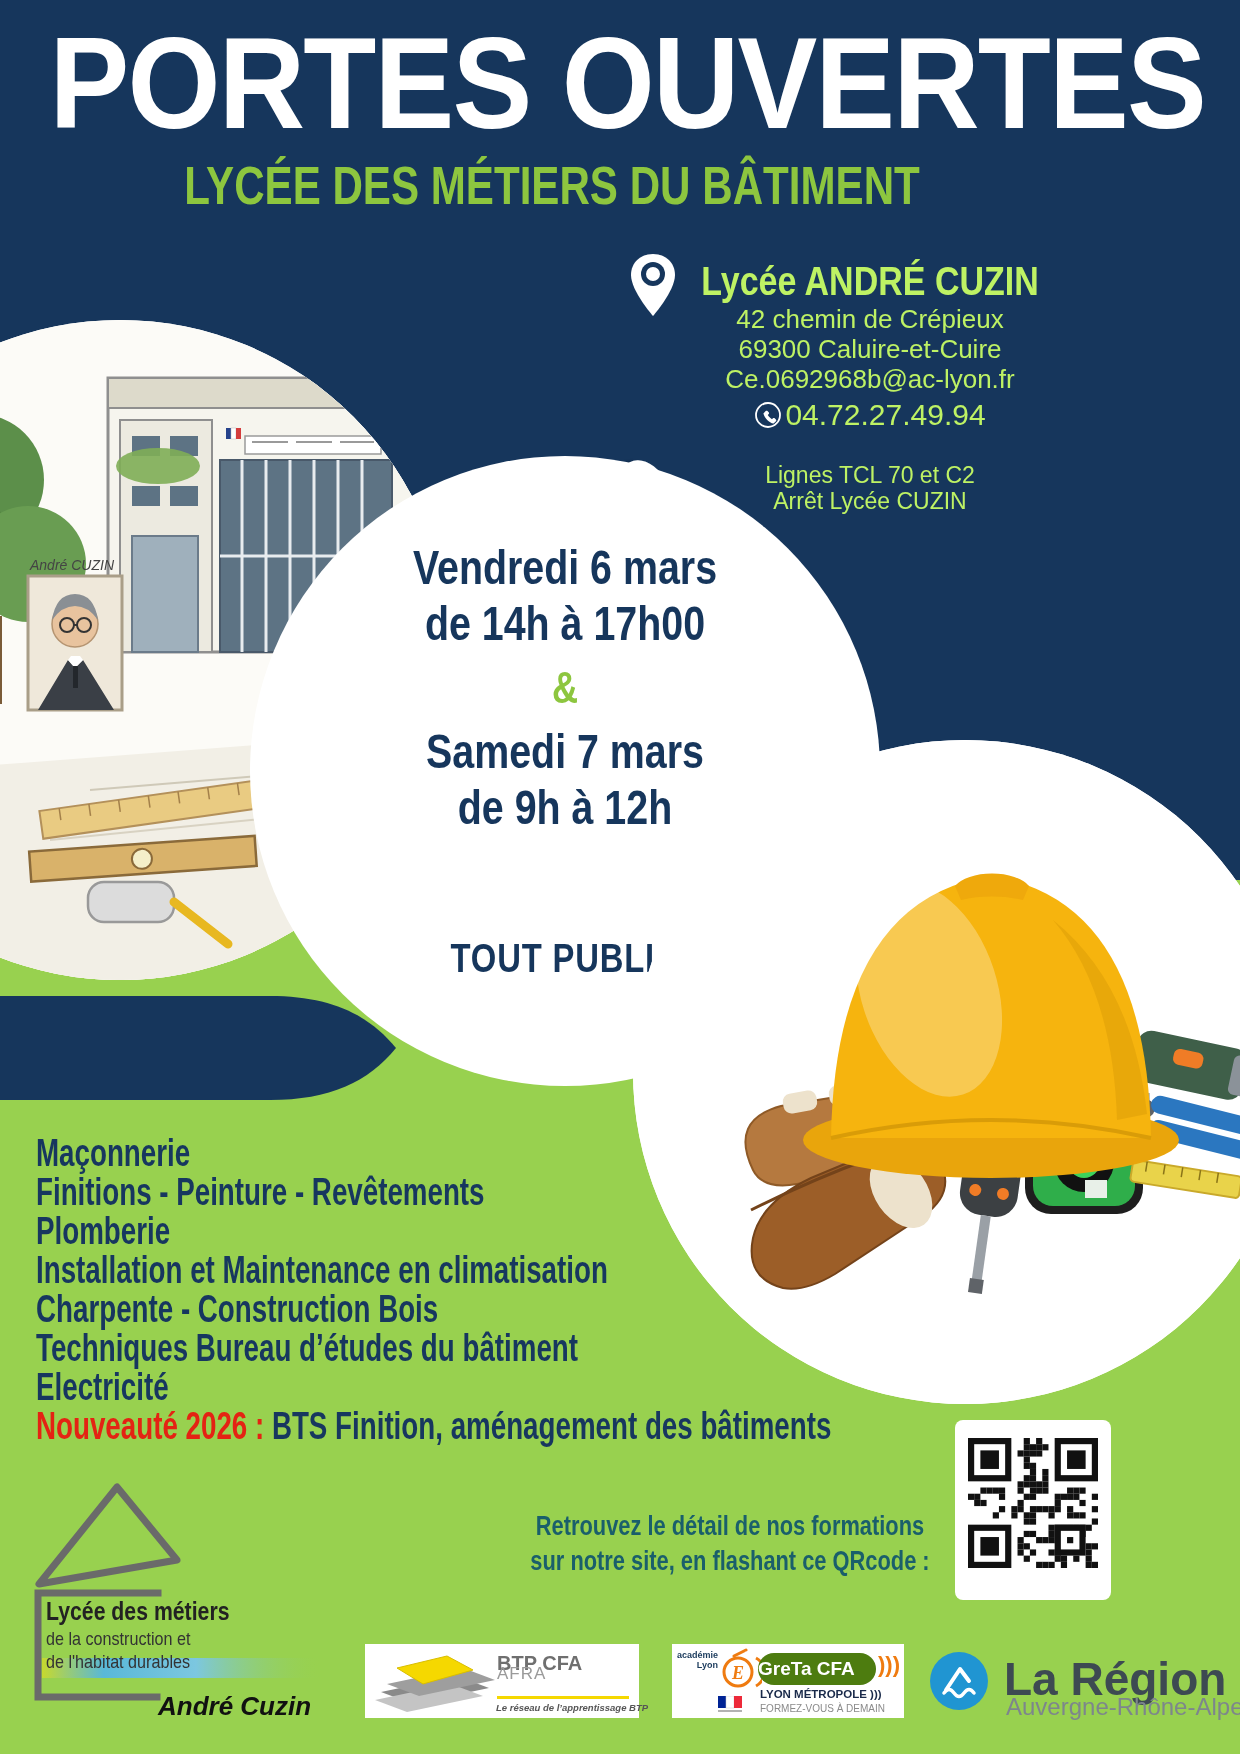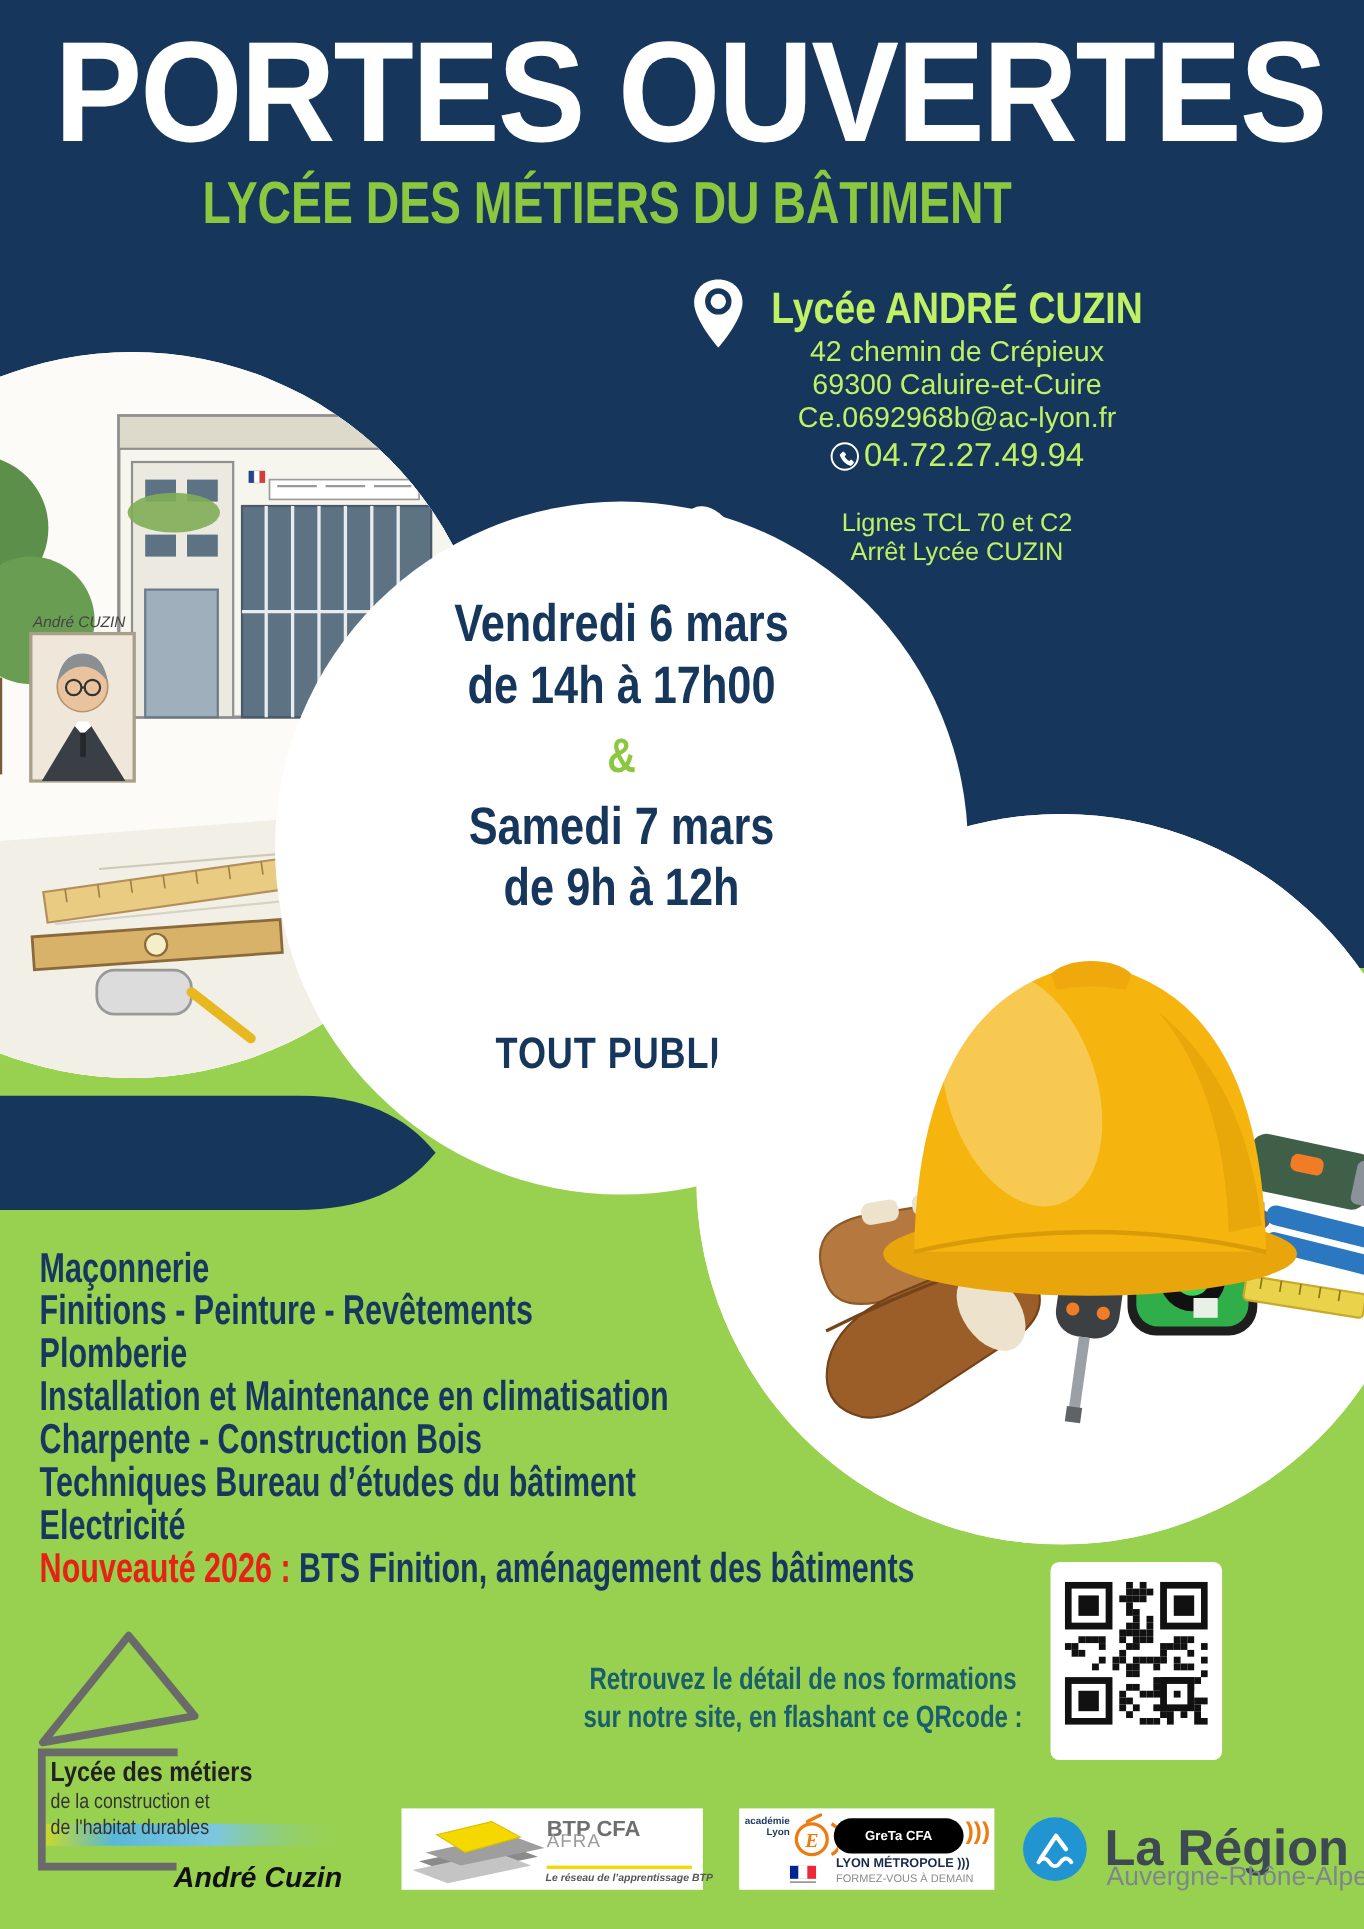--- a/index.html
+++ b/index.html
@@ -62,22 +62,22 @@
   .sl-l3{left:46px;top:1651px;font-size:19px;line-height:21px;color:#333;white-space:nowrap;transform-origin:0 50%;}
   .sl-sign{left:158px;top:1692px;font-size:26px;line-height:28px;font-weight:bold;font-style:italic;color:#111;white-space:nowrap;}
   
   .btp-box{left:365px;top:1644px;width:274px;height:74px;background:#fff;}
   .btp-name{position:absolute;left:132px;top:8px;font-size:20px;font-weight:bold;color:#6F6F6F;white-space:nowrap;}
   .btp-sub{position:absolute;left:132px;top:20px;font-size:17px;font-weight:normal;color:#9A9A9A;letter-spacing:1px;white-space:nowrap;}
   .btp-line{position:absolute;left:132px;top:52px;width:132px;height:3px;background:#F5D800;}
   .btp-tag{position:absolute;left:131px;top:58px;font-size:9.5px;font-style:italic;font-weight:bold;color:#555;white-space:nowrap;}
   .greta-box{left:672px;top:1644px;width:232px;height:74px;background:#fff;}
   .greta-acad{position:absolute;left:2px;top:6px;width:44px;text-align:right;font-size:9px;line-height:10px;color:#1A3A5C;font-weight:bold;}
-  .greta-pill{position:absolute;left:86px;top:9px;width:118px;height:32px;background:#000000;border-radius:16px;
-              color:#fff;font-weight:bold;font-size:12px;text-align:center;line-height:32px;white-space:nowrap;}
+  .greta-pill{position:absolute;left:86px;top:9px;width:118px;height:32px;background:#4d7c0f;border-radius:16px;
+              color:#fff;font-weight:bold;font-size:19px;text-align:left;line-height:32px;white-space:nowrap;}
   .greta-close{position:absolute;left:206px;top:8px;color:#EF7B10;font-weight:bold;font-size:22px;white-space:nowrap;}
   .greta-metro{position:absolute;left:88px;top:44px;font-size:11.5px;font-weight:bold;color:#1A2A4A;white-space:nowrap;}
   .greta-tag{position:absolute;left:88px;top:59px;font-size:10px;color:#8A8A8A;white-space:nowrap;}
   .region-circle{left:930px;top:1652px;width:58px;height:58px;border-radius:50%;background:#2095D2;}
   .region-name{left:1004px;top:1642px;font-size:46px;line-height:50px;font-weight:bold;color:#3D4A52;white-space:nowrap;margin-top:12px;}
   .region-sub{left:1006px;top:1694px;font-size:24px;line-height:26px;color:#7D868C;white-space:nowrap;}
 </style>
 </head>
 <body>
 

